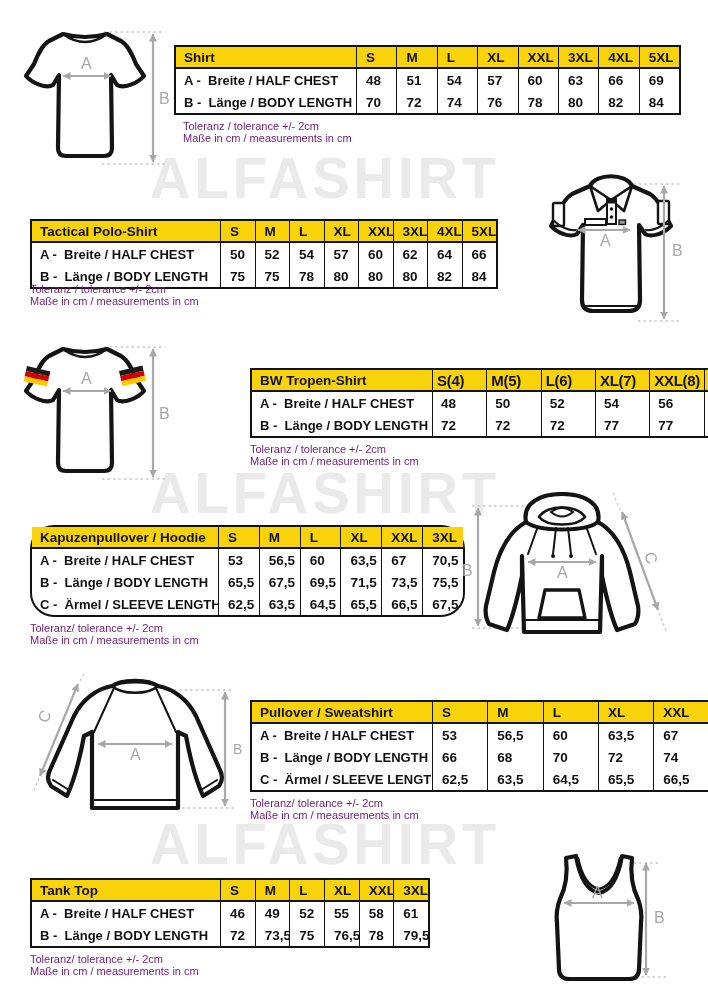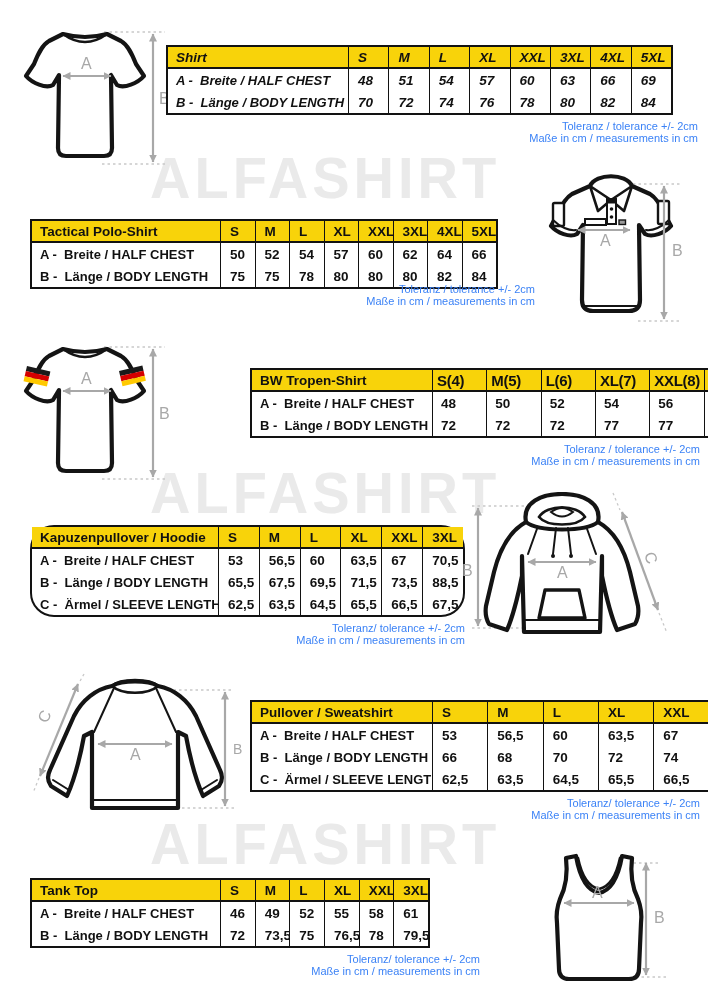--- a/index.html
+++ b/index.html
@@ -24,21 +24,21 @@
     white-space:pre; overflow:hidden;
   }
   .cell.first { border-left:none; }
   .cell.head { background:var(--yellow,#f8d30a); border-bottom:2px solid #121212; }
   .cell.title { font-size:13.5px; padding-left:8px; }
   .cell.rowlabel { font-size:13px; padding-left:8px; }
   .cell.value { font-size:13.5px; }
   .size-table[data-tight] .cell.size { font-size:15px; padding-left:4px; letter-spacing:-0.3px; }
   .size-table[data-tight] .cell.value { padding-left:8px; }
 
-  .tol { position:absolute; z-index:1; text-align:right; color:#3b82f6; }
+  .tol { position:absolute; z-index:1; text-align:left; color:#701a75; }
   .tol1 { font-size:11px; line-height:14px; }
   .tol2 { font-size:11px; line-height:11px; }
 
   .illus { position:absolute; z-index:1; }
   .outline { fill:#ffffff; stroke:#141414; stroke-width:4.2; stroke-linejoin:round; stroke-linecap:round; }
   .detail  { fill:none; stroke:#141414; stroke-width:2.6; stroke-linecap:round; }
   .detail2 { fill:none; stroke:#141414; stroke-width:2; stroke-linecap:round; }
   .arr { stroke:var(--arrow,#a8a8a8); stroke-width:2.2; fill:none; }
   .dot { stroke:#c9c9c9; stroke-width:1.3; stroke-dasharray:2.5 3; fill:none; }
   .dim { fill:var(--arrow,#a0a0a0); font-size:16px; font-family:"Liberation Sans",sans-serif; }
@@ -66,21 +66,21 @@
       <g>
         <path class="outline" d="M47 10 Q69 16 91 10 L105 17 C112 21 116 30 120 40 L128 52 C122 59 108 65 101 61 L95 51 L96 124 Q96 132 88 132 L50 132 Q42 132 42 124 L43 51 L37 61 C30 65 16 59 10 52 L18 40 C22 30 26 21 33 17 Z"></path>
         <path class="detail" d="M47 10 Q69 26 91 10"></path>
       </g>
       <line class="arr" x1="47" y1="52" x2="95" y2="52" marker-start="url(#ah1)" marker-end="url(#ah1)"></line>
       <text class="dim" x="65" y="45">A</text>
       <line class="arr" x1="137" y1="10" x2="137" y2="138" marker-start="url(#ah1)" marker-end="url(#ah1)"></line>
       <text class="dim" x="143" y="80">B</text>
     </svg>
   </div>
-  <div class="size-table" style="left: 166px; top: 45px; width: 507px; grid-template-columns: 180px repeat(8, 1fr); font-style: italic;">
+  <div class="size-table" style="left: 174px; top: 45px; width: 507px; grid-template-columns: 180px repeat(8, 1fr);">
       <div class="cell head title first">Shirt</div>
       <div class="cell head size">S</div>
       <div class="cell head size">M</div>
       <div class="cell head size">L</div>
       <div class="cell head size">XL</div>
       <div class="cell head size">XXL</div>
       <div class="cell head size">3XL</div>
       <div class="cell head size">4XL</div>
       <div class="cell head size">5XL</div>
       <div class="cell rowlabel first">A -  Breite / HALF CHEST</div>
@@ -243,21 +243,21 @@
       <div class="cell value">60</div>
       <div class="cell value">63,5</div>
       <div class="cell value">67</div>
       <div class="cell value">70,5</div>
       <div class="cell rowlabel first">B -  Länge / BODY LENGTH</div>
       <div class="cell value">65,5</div>
       <div class="cell value">67,5</div>
       <div class="cell value">69,5</div>
       <div class="cell value">71,5</div>
       <div class="cell value">73,5</div>
-      <div class="cell value">88,5</div>
+      <div class="cell value">75,5</div>
       <div class="cell rowlabel first">C -  Ärmel / SLEEVE LENGTH</div>
       <div class="cell value">62,5</div>
       <div class="cell value">63,5</div>
       <div class="cell value">64,5</div>
       <div class="cell value">65,5</div>
       <div class="cell value">66,5</div>
       <div class="cell value">67,5</div>
     </div>
   <div class="tol" style="left:30px; top:621px; width:435px;">
     <div class="tol1">Toleranz/ tolerance +/- 2cm</div>

